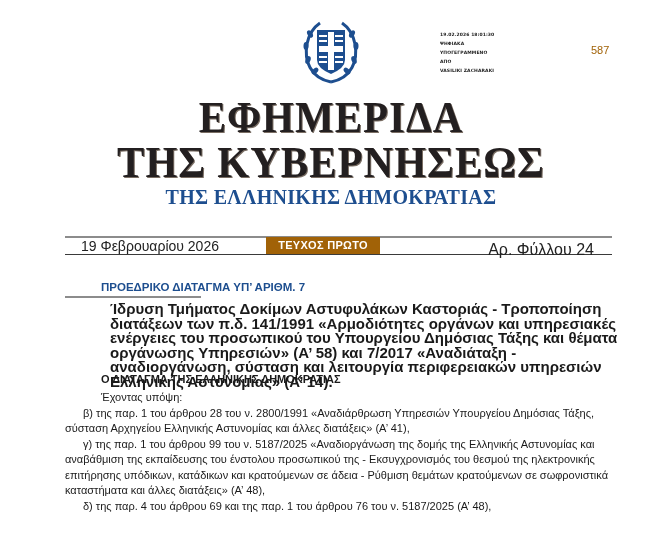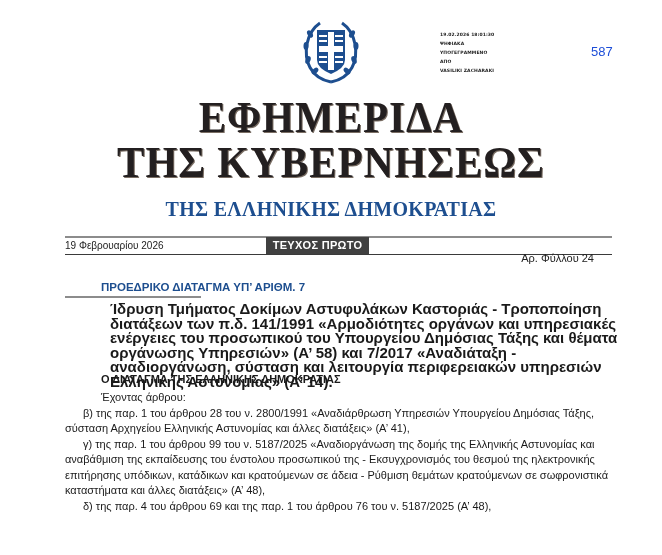--- a/index.html
+++ b/index.html
@@ -1,37 +1,37 @@
 <!DOCTYPE html>
 <html><head>
 <meta charset="utf-8">
 <style>
   html, body { margin: 0; padding: 0; background: #ffffff; }
   body { width: 662px; height: 555px; overflow: hidden; position: relative;
          font-family: "Liberation Sans", "DejaVu Sans", sans-serif; color: #1a1a1a; }
   .stamp { position: absolute; left: 440px; top: 30px; font-size: 4.5px; line-height: 9px;
            font-family: "DejaVu Sans", sans-serif; color: #222; letter-spacing: 0.1px; }
   .stamp div { white-space: nowrap; font-weight: bold; }
-  .page-num { position: absolute; left: 591px; top: 44px; font-size: 13px; color: #1d4ed8; }
+  .page-num { position: absolute; left: 591px; top: 44px; font-size: 11px; color: #a16207; }
   .emblem { position: absolute; left: 302px; top: 20px; width: 58px; height: 66px; }
   .title1, .title2 { position: absolute; left: 0; width: 662px; text-align: center;
            font-family: "Liberation Serif", "DejaVu Serif", serif; font-weight: bold;
            color: #231f20; text-shadow: 1px 1px 0 #7a6e64; }
   .title1 { top: 93px; font-size: 41px; letter-spacing: 1px; transform: scaleY(1.08); }
   .title2 { top: 138px; font-size: 41px; letter-spacing: 1px; transform: scaleY(1.08); }
-  .subtitle { position: absolute; left: 0; width: 662px; top: 198px; text-align: center;
+  .subtitle { position: absolute; left: 0; width: 662px; top: 186px; text-align: center;
            font-family: "Liberation Serif", "DejaVu Serif", serif; font-weight: bold;
            color: #1d4e8f; font-size: 20px; letter-spacing: 0.3px; }
   .infobar { position: absolute; left: 65px; top: 236px; width: 547px; height: 16px;
            border-top: 2px solid #8c8c8c; border-bottom: 1.5px solid #3a3a3a; }
-  .infobar .date { position: absolute; left: 0; top: 0; font-size: 10px; line-height: 16px; color: #222; }
-  .infobar .issue { position: absolute; left: 201px; top: -1px; width: 103px; height: 17px;
-           background: #404040; color: #fff; font-weight: bold; font-size: 11px; line-height: 17px;
+  .infobar .date { position: absolute; left: 16px; top: 0; font-size: 14px; line-height: 16px; color: #222; }
+  .infobar .issue { position: absolute; left: 201px; top: -1px; width: 114px; height: 17px;
+           background: #a16207; color: #fff; font-weight: bold; font-size: 11px; line-height: 17px;
            text-align: center; letter-spacing: 0.3px; }
-  .infobar .sheet { position: absolute; right: 18px; top: 12px; font-size: 11px; line-height: 16px; color: #222; }
+  .infobar .sheet { position: absolute; right: 18px; top: 4px; font-size: 16px; line-height: 16px; color: #222; }
   .decree-heading { position: absolute; left: 101px; top: 281px; font-size: 11.5px; font-weight: bold;
            color: #1d4e8f; white-space: nowrap; }
   .decree-rule { position: absolute; left: 65px; top: 296px; width: 136px; height: 1.5px; background: #8c8c8c; }
   .decree-summary { position: absolute; left: 110px; top: 302px; width: 515px; font-size: 15px;
            font-weight: bold; line-height: 14.5px; color: #1a1a1a; }
   .president { position: absolute; left: 101px; top: 373px; font-size: 11px; font-weight: bold; color: #1a1a1a; }
   .body-text { position: absolute; left: 83px; top: 390px; width: 535px; font-size: 11px; line-height: 15.5px; color: #1a1a1a; }
   .body-text p { margin: 0; }
 </style>
 </head>
@@ -88,17 +88,17 @@
   <span class="issue">ΤΕΥΧΟΣ ΠΡΩΤΟ</span>
   <span class="sheet">Αρ. Φύλλου 24</span>
 </div>
 
 <div class="decree-heading">ΠΡΟΕΔΡΙΚΟ ΔΙΑΤΑΓΜΑ ΥΠ’ ΑΡΙΘΜ. 7</div>
 <div class="decree-rule"></div>
 <div class="decree-summary">Ίδρυση Τμήματος Δοκίμων Αστυφυλάκων Καστοριάς - Τροποποίηση διατάξεων των π.δ. 141/1991 «Αρμοδιότητες οργάνων και υπηρεσιακές ενέργειες του προσωπικού του Υπουργείου Δημόσιας Τάξης και θέματα οργάνωσης Υπηρεσιών» (Α’ 58) και 7/2017 «Αναδιάταξη - αναδιοργάνωση, σύσταση και λειτουργία περιφερειακών υπηρεσιών Ελληνικής Αστυνομίας» (Α’ 14).</div>
 <div class="president">Ο ΔΙΑΤΑΓΜΑ ΤΗΣ ΕΛΛΗΝΙΚΗΣ ΔΗΜΟΚΡΑΤΙΑΣ</div>
 
 <div class="body-text">
-  <p style="padding-left:18px">Έχοντας άρθρου:</p>
+  <p style="padding-left:18px">Έχοντας υπόψη:</p>
   <p style="text-indent:18px; margin-left:-18px">β) της παρ. 1 του άρθρου 28 του ν. 2800/1991 «Αναδιάρθρωση Υπηρεσιών Υπουργείου Δημόσιας Τάξης, σύσταση Αρχηγείου Ελληνικής Αστυνομίας και άλλες διατάξεις» (Α’ 41),</p>
   <p style="text-indent:18px; margin-left:-18px">γ) της παρ. 1 του άρθρου 99 του ν. 5187/2025 «Αναδιοργάνωση της δομής της Ελληνικής Αστυνομίας και αναβάθμιση της εκπαίδευσης του ένστολου προσωπικού της - Εκσυγχρονισμός του θεσμού της ηλεκτρονικής επιτήρησης υπόδικων, κατάδικων και κρατούμενων σε άδεια - Ρύθμιση θεμάτων κρατούμενων σε σωφρονιστικά καταστήματα και άλλες διατάξεις» (Α’ 48),</p>
   <p style="text-indent:18px; margin-left:-18px">δ) της παρ. 4 του άρθρου 69 και της παρ. 1 του άρθρου 76 του ν. 5187/2025 (Α’ 48),</p>
 </div>
 
 </body></html>

